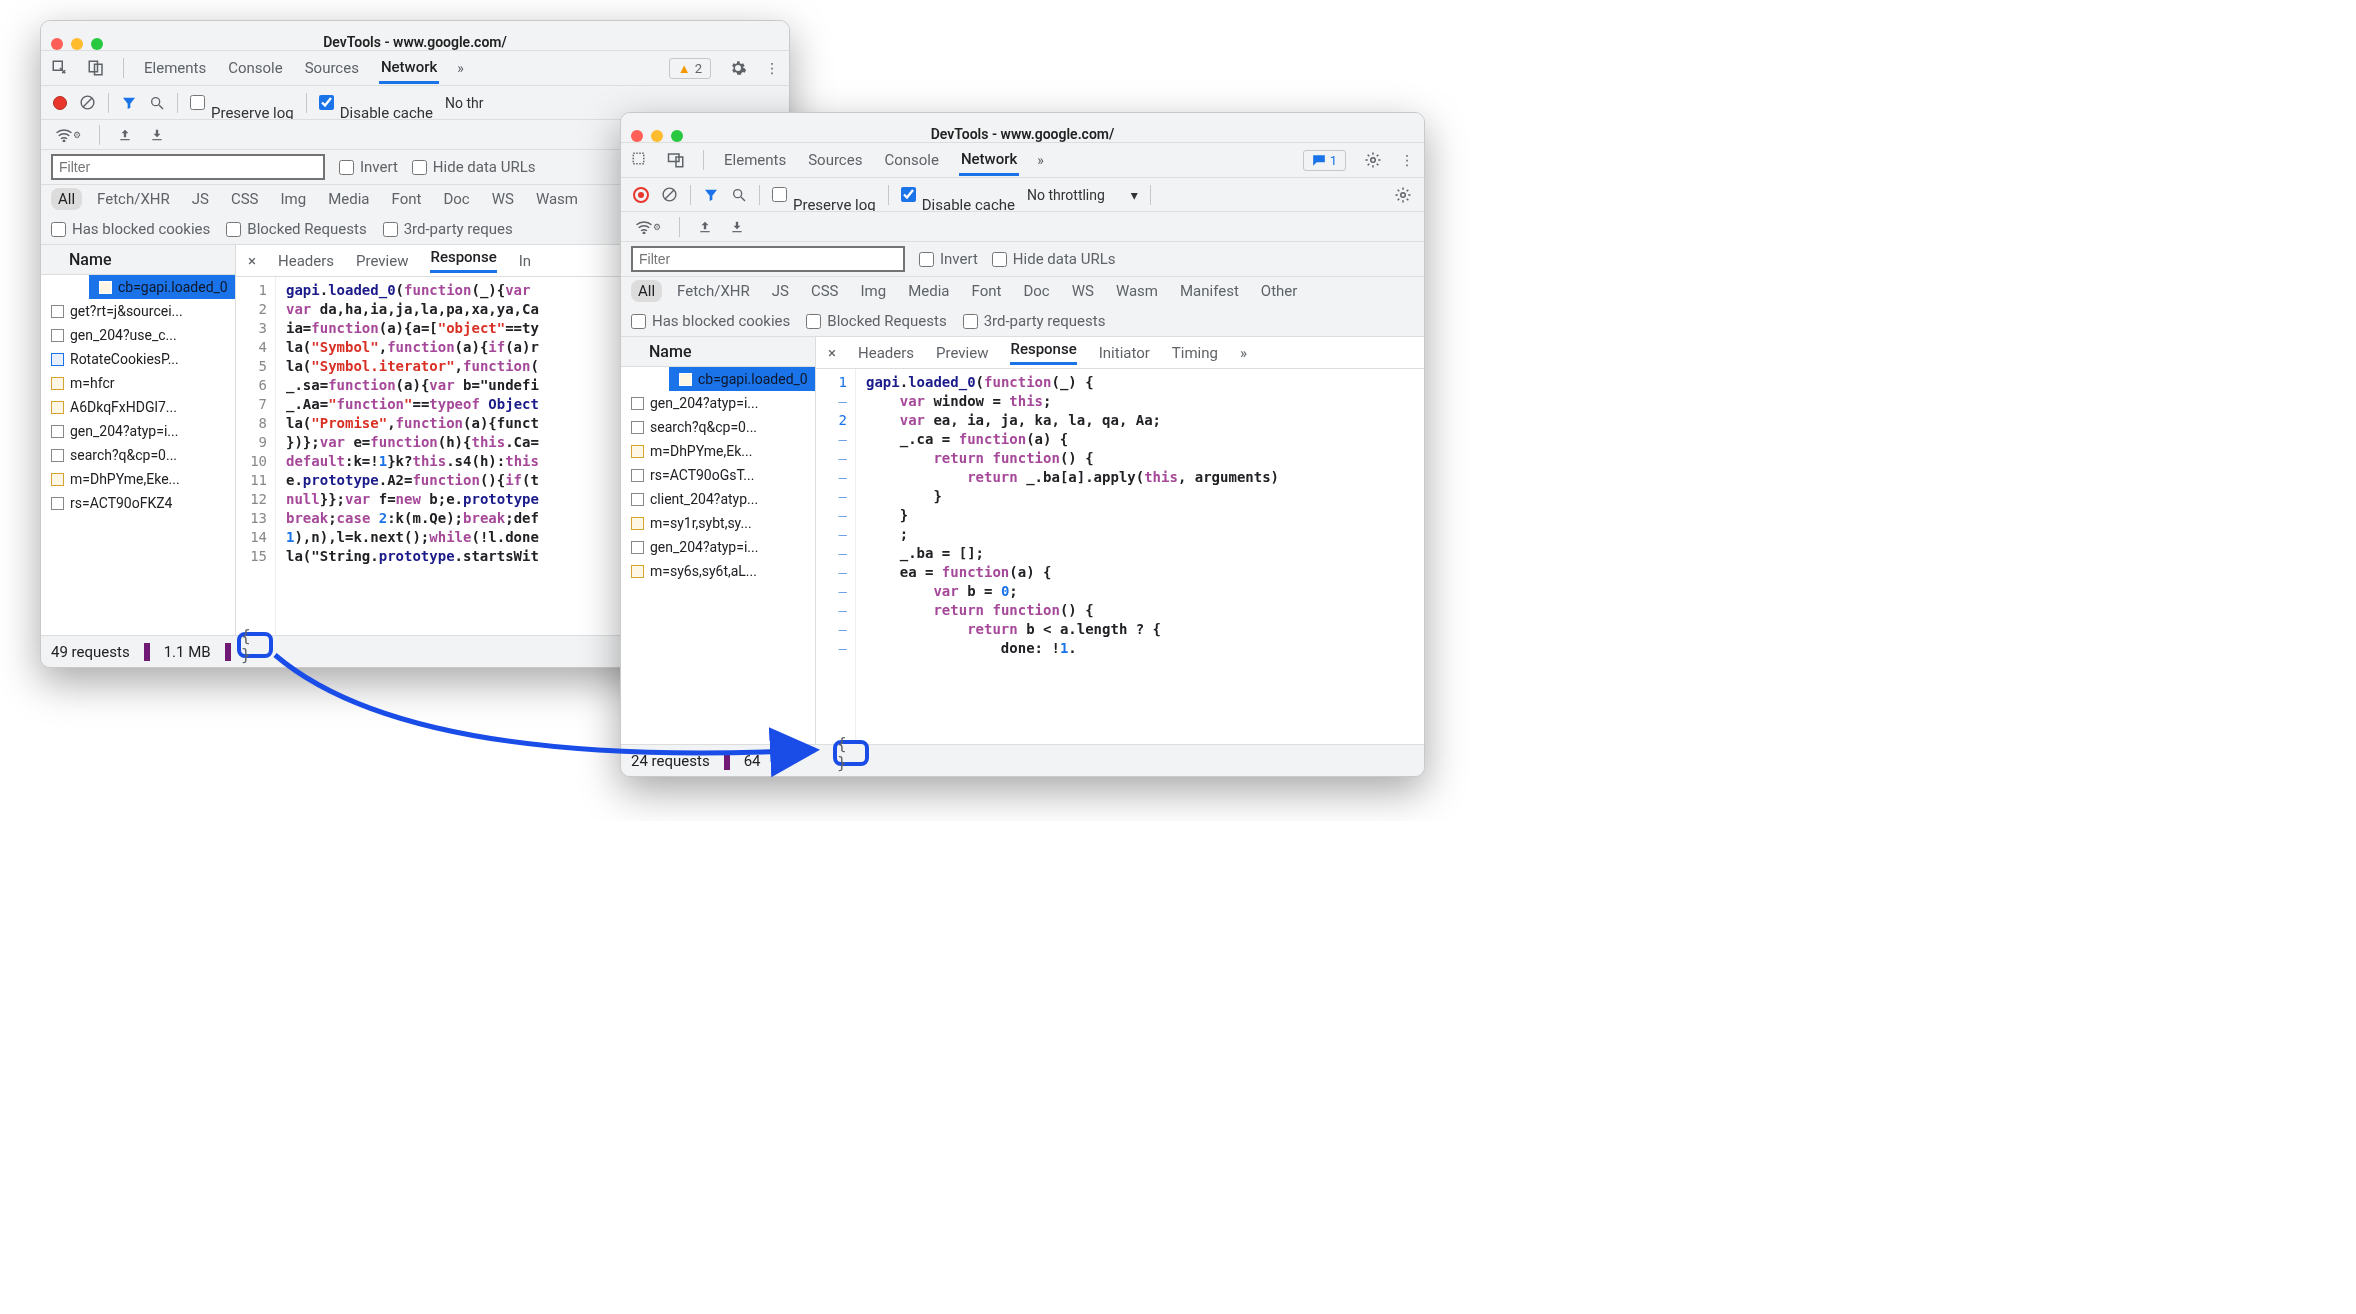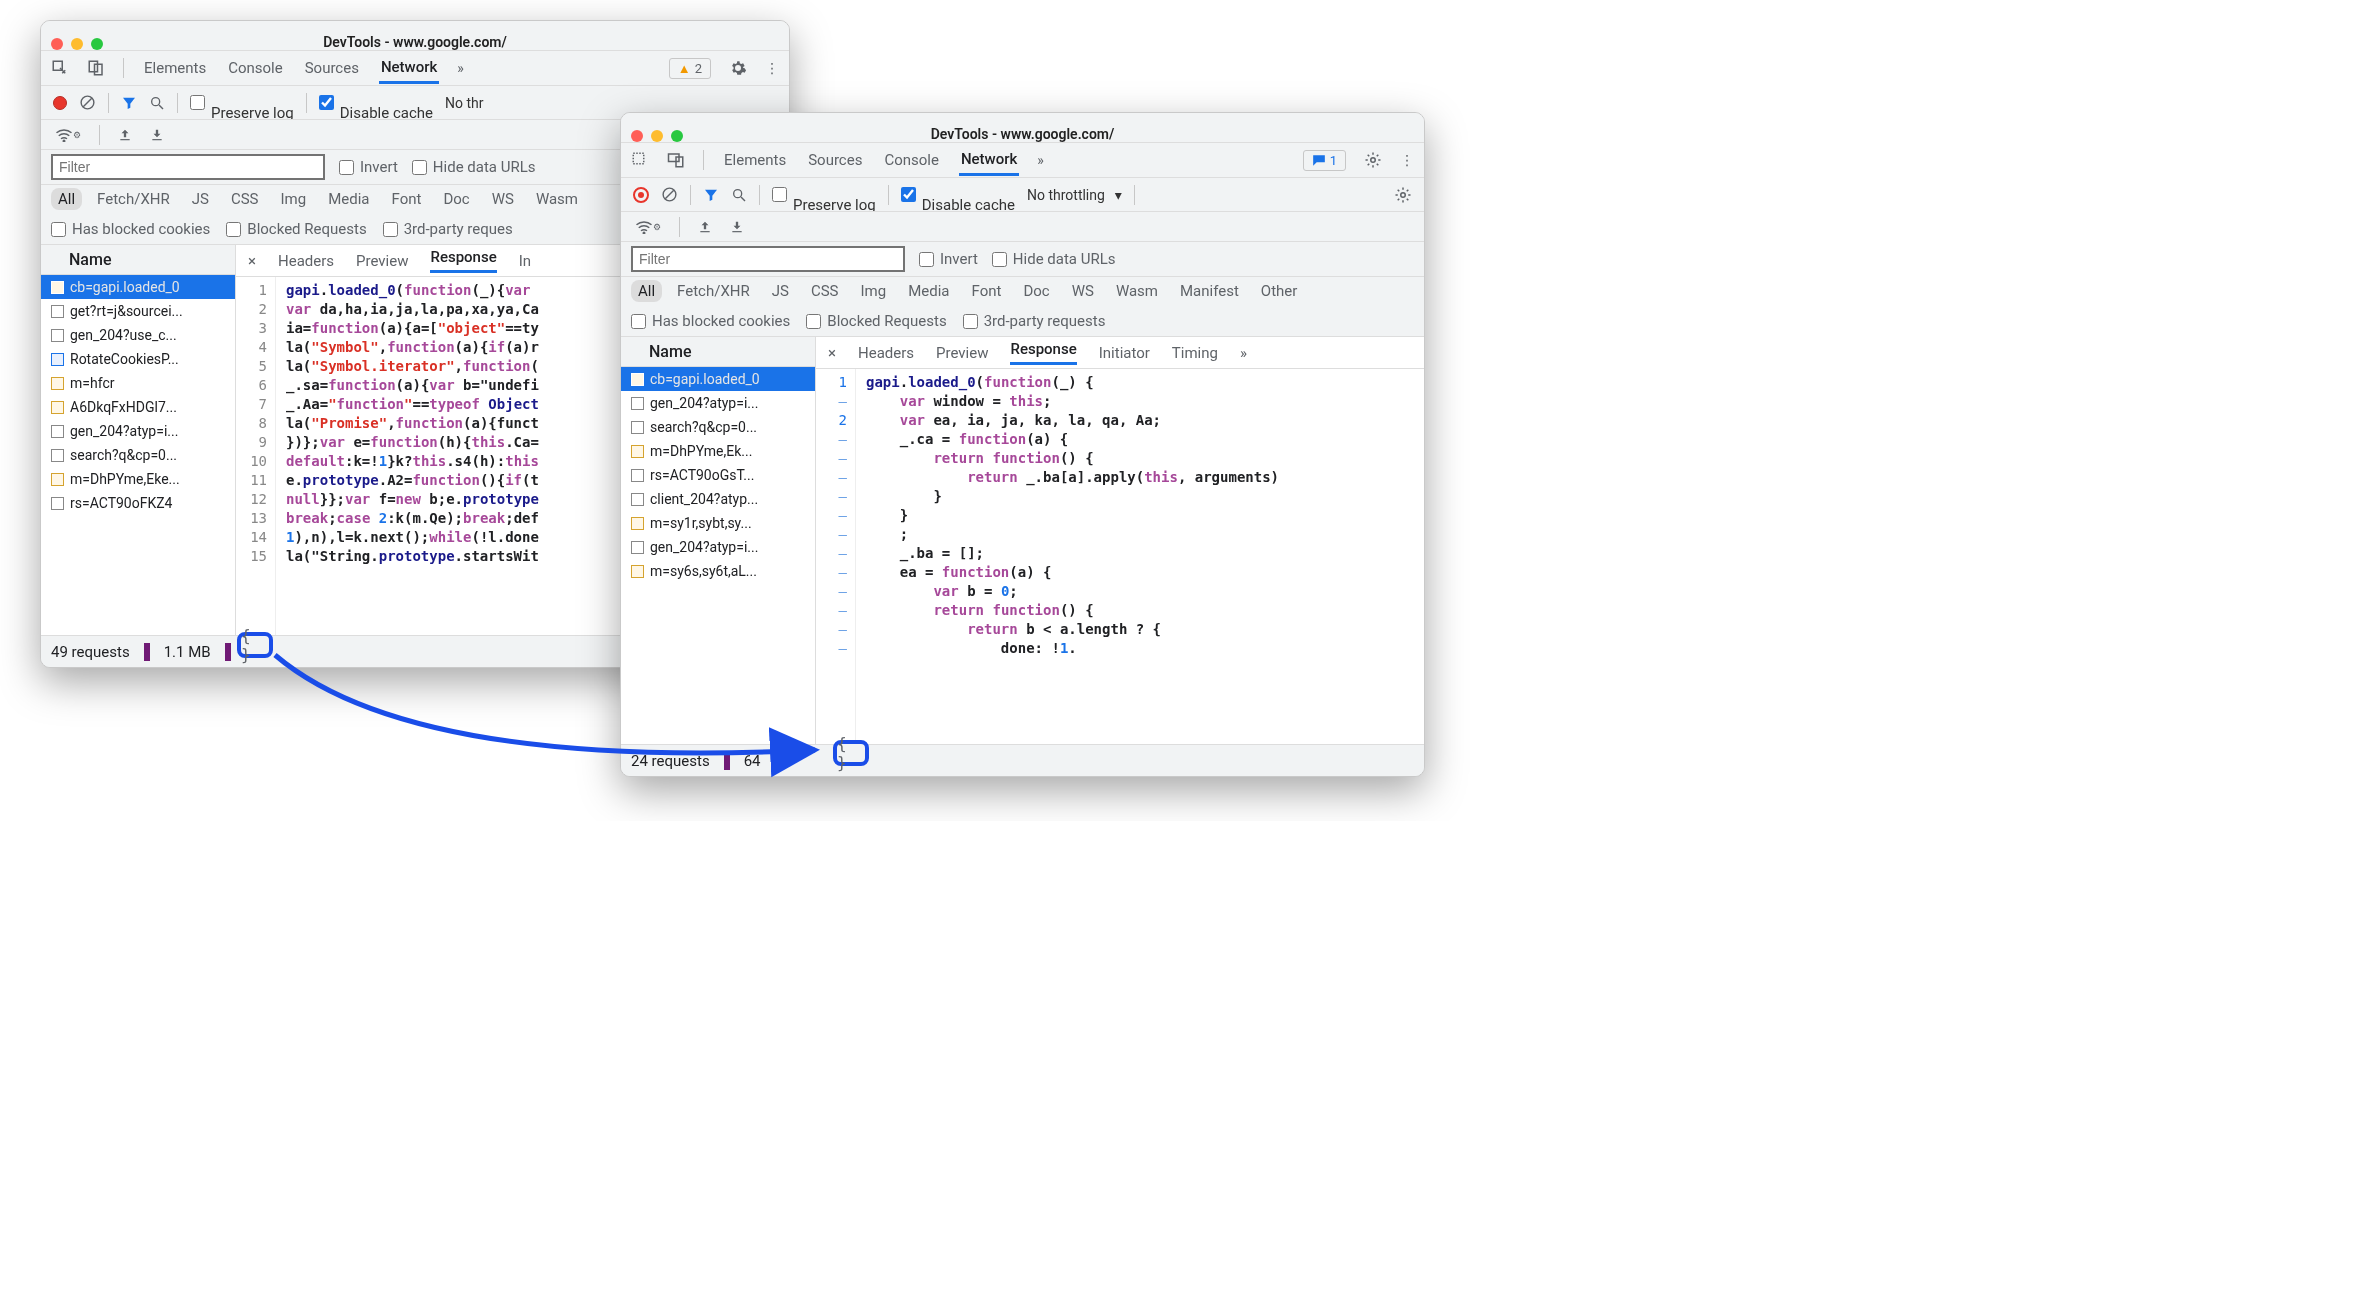--- a/index.html
+++ b/index.html
@@ -134,21 +134,21 @@
     flex: 1;
     display: flex;
     border-top: 1px solid #ddd;
     background: #fff;
     overflow: hidden;
   }
   .reqlist { width: 195px; border-right: 1px solid #ddd; display:flex; flex-direction:column;}
   .reqlist .hdr { height: 30px; display:flex; align-items:center; padding:0 28px; font-size:16px; font-weight:500; border-bottom:1px solid #ddd; background:#f1f3f4;}
   .reqitems { flex:1; overflow:hidden;}
   .reqitem { height: 24px; display:flex; align-items:center; gap:6px; padding:0 10px; font-size:14px; white-space:nowrap; overflow:hidden; text-overflow:ellipsis;}
-  .reqitem.sel { background:#1a73e8; color:#e5e5e5;}
+  .reqitem.sel { background:#1a73e8; color:#0f172a;margin-left:48px;}
   .reqicon { width:13px; height:13px; border:1px solid; flex-shrink:0;}
   .reqicon.doc { border-color:#888;}
   .reqicon.js  { border-color:#d5a32f; background:#fff7e6;}
   .reqicon.blue{ border-color:#1a73e8; background:#e8f0fe;}
 
   .respane { flex:1; display:flex; flex-direction:column;}
   .resptabs { height:32px; display:flex; align-items:center; gap:22px; padding:0 12px; border-bottom:1px solid #ddd; font-size:15px; color:#5f6368;}
   .resptabs .rt.active { color:#202124; font-weight:500; border-bottom:3px solid #1a73e8; padding-bottom:4px;}
   .resptabs .x { font-size:15px; cursor:pointer;}
 
@@ -463,21 +463,21 @@
     <div class="vline"></div>
     <label class="ck">
         <input type="checkbox" style="">
         <span class="lbl">Preserve log</span>
       </label>
     <div class="vline"></div>
     <label class="ck">
         <input type="checkbox" checked="" style="">
         <span class="lbl">Disable cache</span>
       </label>
-    <span style="color:#333;display:flex;align-items:center;gap:10px;">
+    <span style="color:#333;display:flex;align-items:center;gap:26px;">
         <span>No throttling</span>
         <span>▾</span>
       </span>
     <div class="vline"></div>
     <div style="flex:1"></div>
     <span class="icon gear">
         <svg width="18" height="18" viewBox="0 0 24 24" fill="none" stroke="currentColor" stroke-width="2">
           <circle cx="12" cy="12" r="3"></circle>
           <path d="M12 2v3M12 19v3M2 12h3M19 12h3M4.9 4.9l2.1 2.1M17 17l2.1 2.1M4.9 19.1L7 17M17 7l2.1-2.1"></path>
         </svg>

